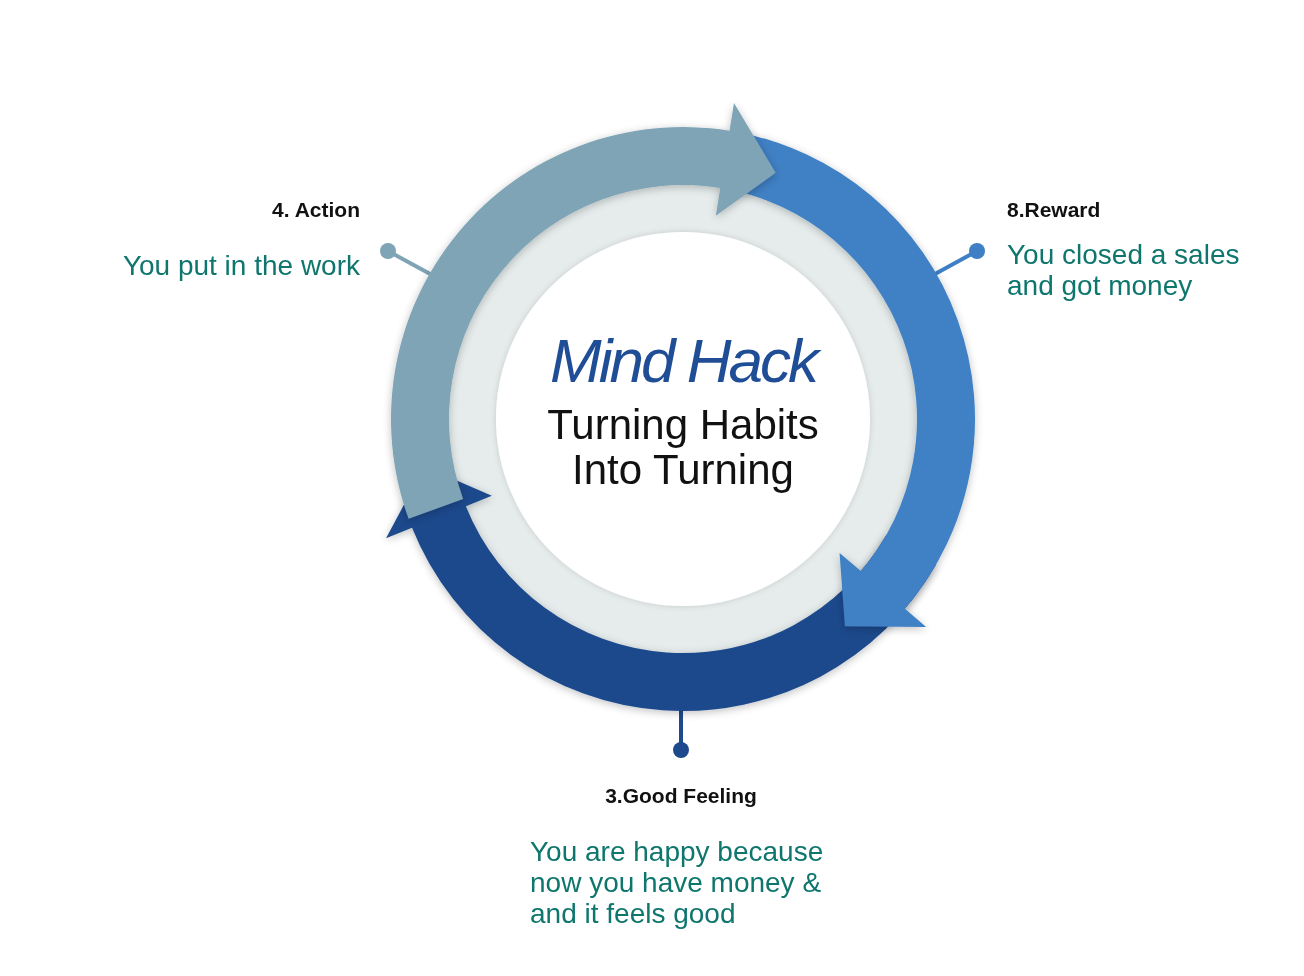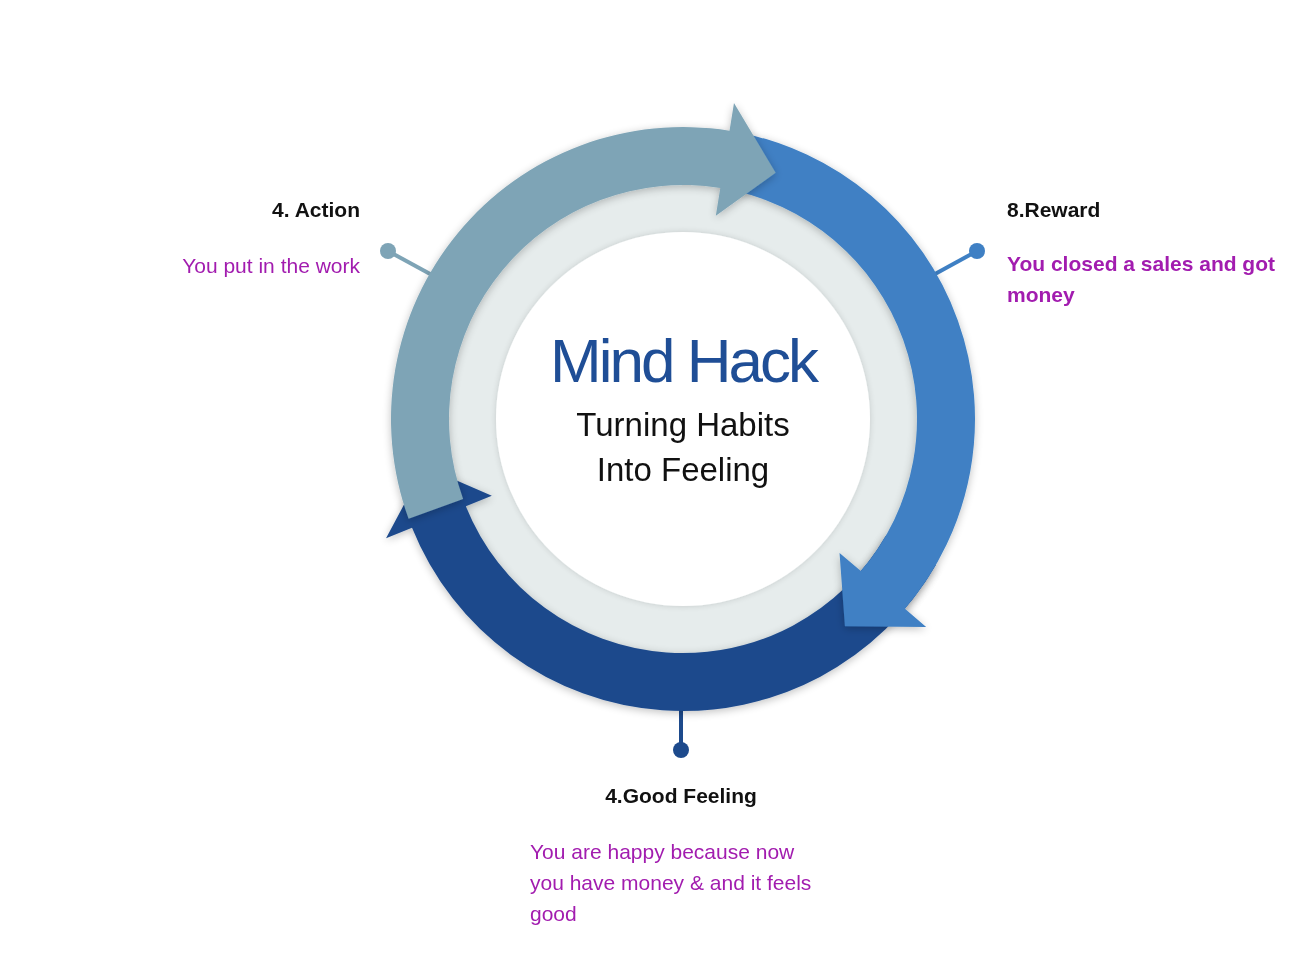--- a/index.html
+++ b/index.html
@@ -1,28 +1,28 @@
 <!DOCTYPE html>
 <html><head>
 <meta charset="utf-8">
 <style>
   html, body { margin: 0; padding: 0; background: #ffffff; }
   body { width: 1304px; height: 976px; position: relative; overflow: hidden; font-family: "Liberation Sans", sans-serif; color: #111; }
   #diagram { position: absolute; left: 0; top: 0; }
   .label { position: absolute; }
   .step-title { font-weight: bold; font-size: 21px; color: #111; }
-  .step-desc { font-size: 21px; color: #a21caf; line-height: 31px; }
+  .step-desc { font-size: 28px; color: #0f766e; line-height: 31px; }
   #step1-title { right: calc(1304px - 360px); top: 198px; text-align: right; }
   #step1-desc { right: calc(1304px - 360px); top: 250px; text-align: right; white-space: nowrap; }
   #step2-title { left: 1007px; top: 198px; }
-  #step2-desc { left: 1007px; top: 248px; width: 285px; font-weight: bold; }
+  #step2-desc { left: 1007px; top: 239px; width: 285px; }
   #step3-title { left: 480px; width: 402px; top: 784px; text-align: center; }
   #step3-desc { left: 530px; width: 302px; top: 836px; text-align: left; }
-  #center-title { position: absolute; left: 483px; width: 400px; top: 325px; text-align: center; font-size: 62px; color: #1f4e96; letter-spacing: -3px; font-family: "Liberation Sans", sans-serif; }
-  #center-subtitle { position: absolute; left: 483px; width: 400px; top: 402px; text-align: center; font-size: 33px; color: #111; line-height: 45px; }
+  #center-title { position: absolute; left: 483px; width: 400px; top: 325px; text-align: center; font-size: 62px; font-style: italic; color: #1f4e96; letter-spacing: -3px; font-family: "Liberation Sans", sans-serif; }
+  #center-subtitle { position: absolute; left: 483px; width: 400px; top: 402px; text-align: center; font-size: 42px; color: #111; line-height: 45px; }
 </style>
 </head>
 <body>
 
 <svg id="diagram" width="1304" height="976" viewBox="0 0 1304 976" xmlns="http://www.w3.org/2000/svg">
   <defs>
     <filter id="shadow" x="-20%" y="-20%" width="140%" height="140%">
       <feGaussianBlur in="SourceAlpha" stdDeviation="4"></feGaussianBlur>
       <feOffset dx="0" dy="2" result="b"></feOffset>
       <feComponentTransfer>
@@ -63,23 +63,23 @@
   <path id="arrow-feeling" filter="url(#shadow)" d="M935.8794179050561,565 A292,292 0 0 1 412.02525479512093,527.7965415863522 L386.04137511794073,538.229086669975 L424.3342514169688,466.55029453095005 L491.83288523217436,495.7537245437964 L465.84900555499416,506.1862696274192 A234,234 0 0 0 885.6499444855586,536 Z" fill="#1d4a8c"></path>
   <path id="arrow-reward" filter="url(#shadow)" d="M733.7052678787437,131.43613612043526 A292,292 0 0 1 904.9032988583645,608.7970651927352 L926.1816973790295,626.9967837728606 L844.9189680106481,626.2468281985679 L839.5482176877503,552.897929553779 L860.8266162084153,571.0976481339043 A234,234 0 0 0 723.6336735740617,188.55498579514332 Z" fill="#3f80c4"></path>
   <path id="arrow-action" filter="url(#shadow)" d="M408.6097547305148,518.8698818510953 A292,292 0 0 1 729.5209163313598,130.72963325431692 L733.9818261165588,103.08726931979936 L775.6481233513487,172.85913537270315 L715.8195505625347,215.63117962462084 L720.2804603477335,187.9888156901033 A234,234 0 0 0 463.1119267360974,499.0327135382065 Z" fill="#7ea4b6"></path>
 
   <circle id="inner-circle" cx="683" cy="419" r="187" filter="url(#innershadow)" fill="#ffffff"></circle>
 </svg>
 
 <div id="center-title" style="color: rgb(31, 78, 150);">Mind Hack</div>
 <div id="center-subtitle">
   <div>Turning Habits</div>
-  <div>Into Feeling</div>
+  <div>Into Turning</div>
 </div>
 
 <div id="step1-title" class="label step-title">4. Action</div>
 <div id="step1-desc" class="label step-desc">You put in the work</div>
 
 <div id="step2-title" class="label step-title">8.Reward</div>
 <div id="step2-desc" class="label step-desc">You closed a sales and got money</div>
 
-<div id="step3-title" class="label step-title">4.Good Feeling</div>
+<div id="step3-title" class="label step-title">3.Good Feeling</div>
 <div id="step3-desc" class="label step-desc">You are happy because now you have money &amp; and it feels good</div>
 
 </body></html>

